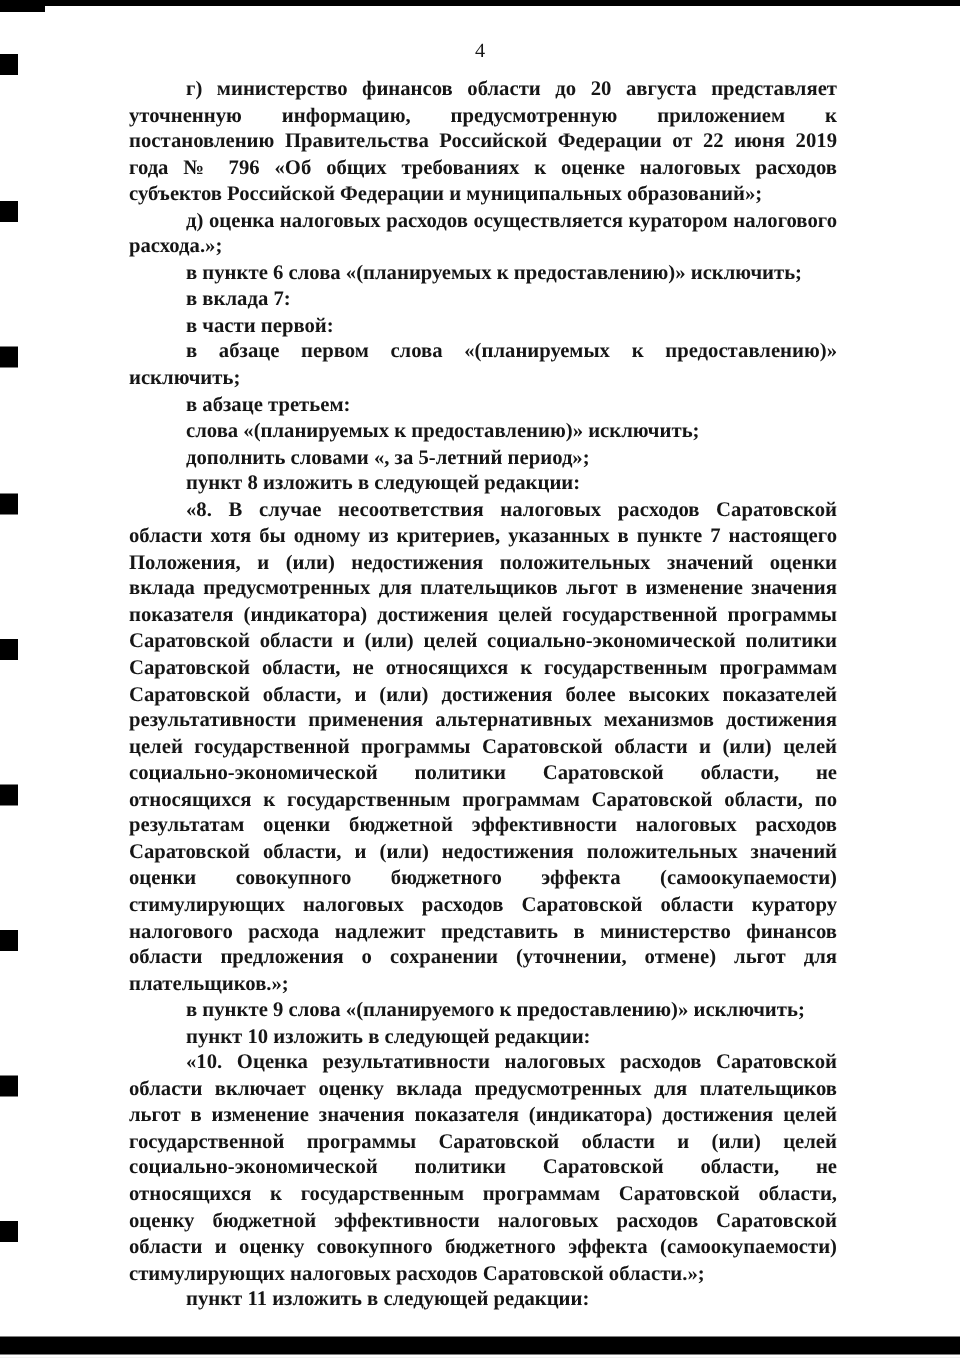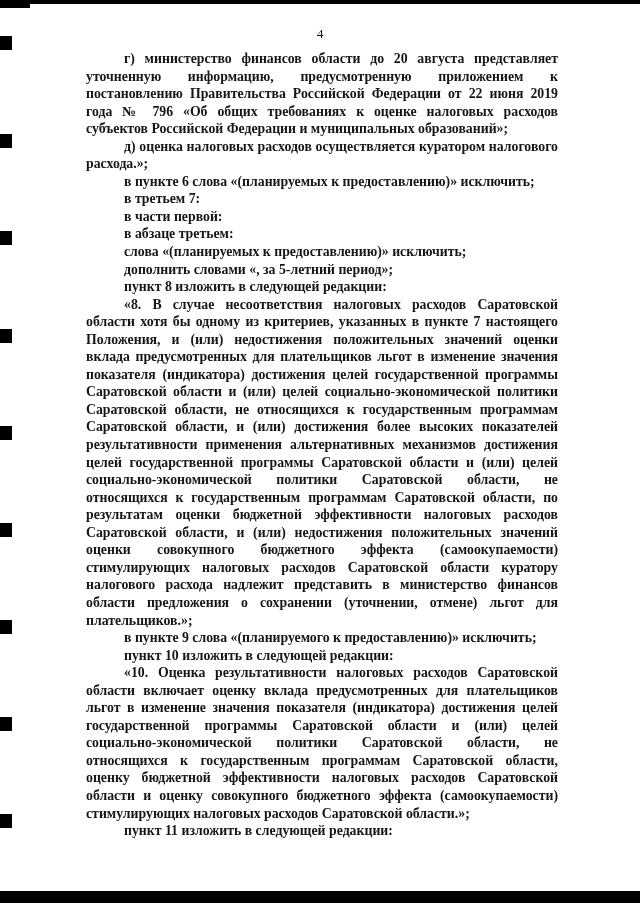--- a/index.html
+++ b/index.html
@@ -71,22 +71,23 @@
   <div class="scan-left" style="top:620px"></div>
   <div class="scan-left" style="top:717px"></div>
   <div class="scan-left" style="top:814px"></div>
 
   <div class="page-number">4</div>
 
   <div class="content">
     <p>г) министерство финансов области до 20 августа представляет уточненную информацию, предусмотренную приложением к постановлению Правительства Российской Федерации от 22 июня 2019 года № 796 «Об общих требованиях к оценке налоговых расходов субъектов Российской Федерации и муниципальных образований»;</p>
     <p>д) оценка налоговых расходов осуществляется куратором налогового расхода.»;</p>
     <p>в пункте 6 слова «(планируемых к предоставлению)» исключить;</p>
-    <p>в третьем 7:</p>
+    <p>в вклада 7:</p>
     <p>в части первой:</p>
+    <p>в абзаце первом слова «(планируемых к предоставлению)» исключить;</p>
     <p>в абзаце третьем:</p>
     <p>слова «(планируемых к предоставлению)» исключить;</p>
     <p>дополнить словами «, за 5-летний период»;</p>
     <p>пункт 8 изложить в следующей редакции:</p>
     <p>«8. В случае несоответствия налоговых расходов Саратовской области хотя бы одному из критериев, указанных в пункте 7 настоящего Положения, и (или) недостижения положительных значений оценки вклада предусмотренных для плательщиков льгот в изменение значения показателя (индикатора) достижения целей государственной программы Саратовской области и (или) целей социально-экономической политики Саратовской области, не относящихся к государственным программам Саратовской области, и (или) достижения более высоких показателей результативности применения альтернативных механизмов достижения целей государственной программы Саратовской области и (или) целей социально-экономической политики Саратовской области, не относящихся к государственным программам Саратовской области, по результатам оценки бюджетной эффективности налоговых расходов Саратовской области, и (или) недостижения положительных значений оценки совокупного бюджетного эффекта (самоокупаемости) стимулирующих налоговых расходов Саратовской области куратору налогового расхода надлежит представить в министерство финансов области предложения о сохранении (уточнении, отмене) льгот для плательщиков.»;</p>
     <p>в пункте 9 слова «(планируемого к предоставлению)» исключить;</p>
     <p>пункт 10 изложить в следующей редакции:</p>
     <p>«10. Оценка результативности налоговых расходов Саратовской области включает оценку вклада предусмотренных для плательщиков льгот в изменение значения показателя (индикатора) достижения целей государственной программы Саратовской области и (или) целей социально-экономической политики Саратовской области, не относящихся к государственным программам Саратовской области, оценку бюджетной эффективности налоговых расходов Саратовской области и оценку совокупного бюджетного эффекта (самоокупаемости) стимулирующих налоговых расходов Саратовской области.»;</p>
     <p>пункт 11 изложить в следующей редакции:</p>
   </div>

